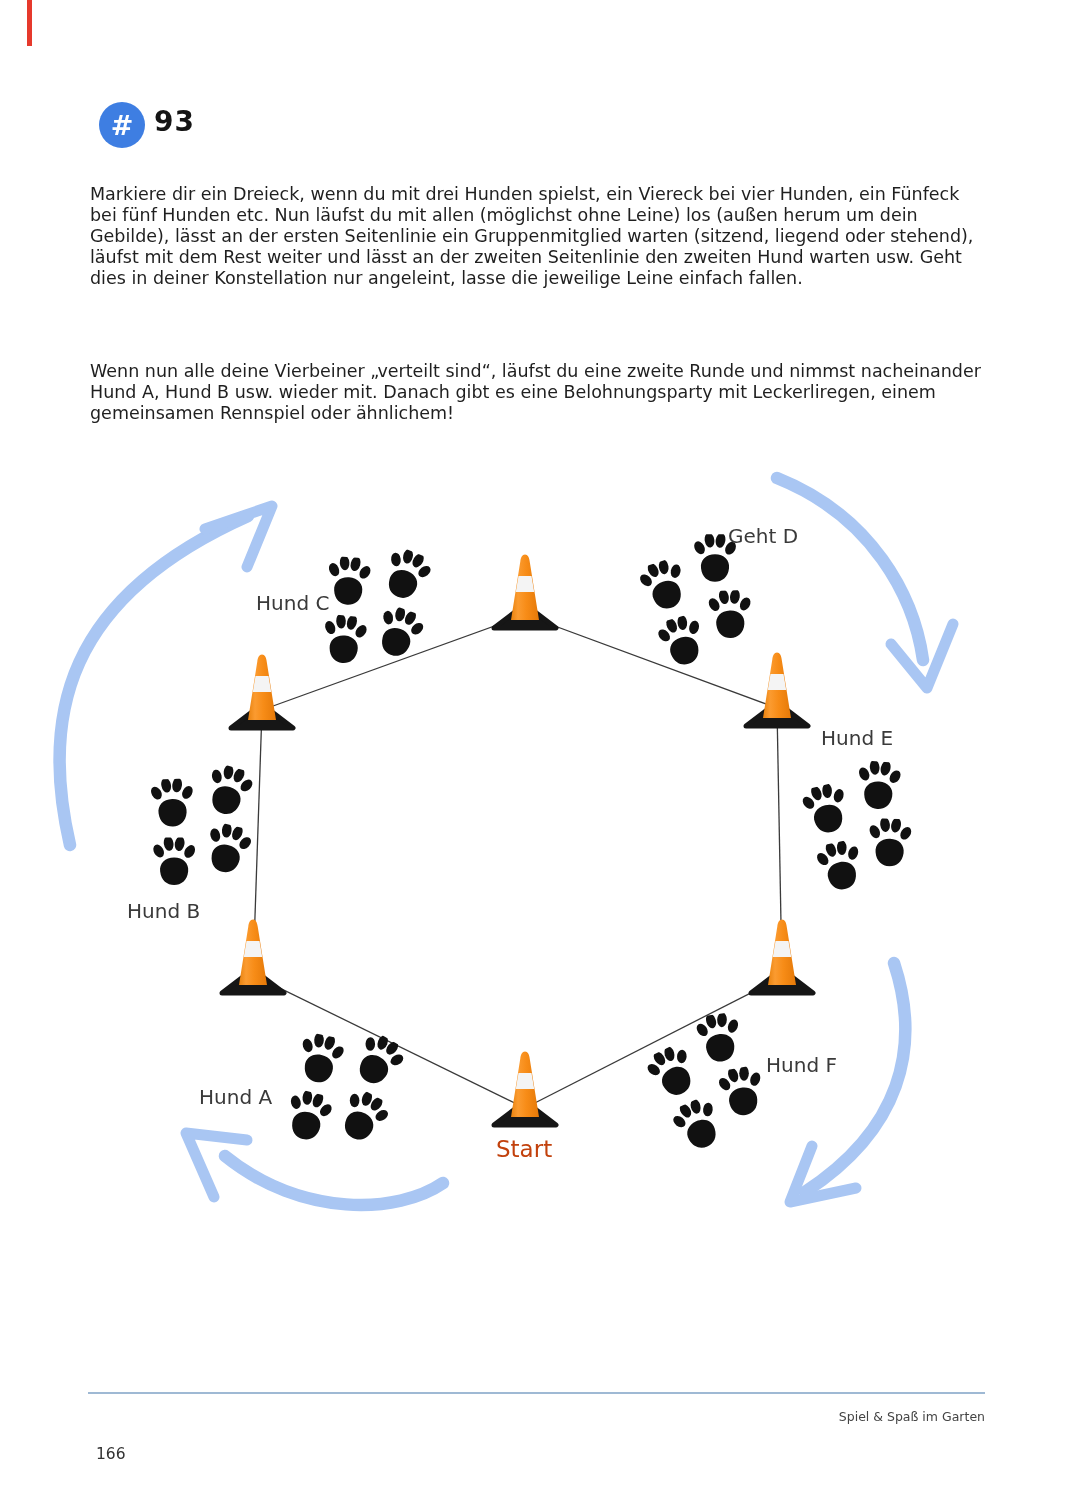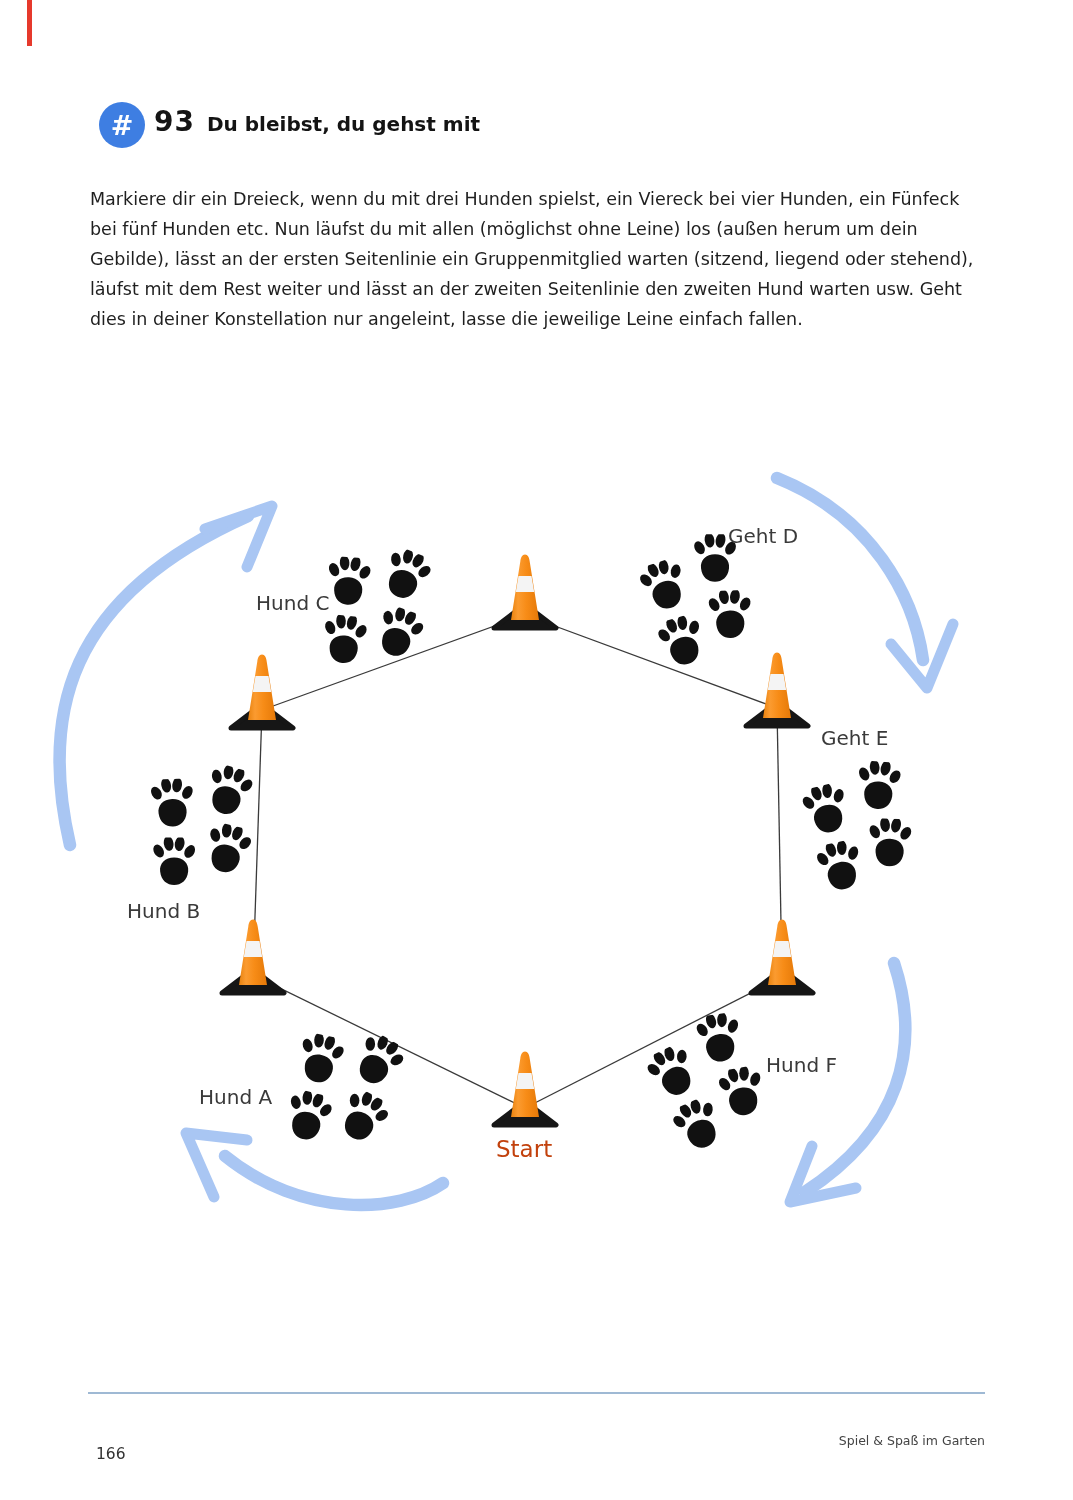--- a/index.html
+++ b/index.html
@@ -19,57 +19,57 @@
     position:absolute; left:154px; top:105px;
     font-size:28px; font-weight:bold; color:#141414; letter-spacing:1px;text-align:center;
   }
   .ex-title {
     position:absolute; left:207px; top:112px; margin:0;
     font-size:20px; font-weight:bold; color:#141414;
   }
 
   .para {
     position:absolute; left:90px; width:893px;
-    font-size:17.5px; line-height:30px; color:#1f1f1f;
+    font-size:17.5px; line-height:21px; color:#1f1f1f;
   }
   .p1 { top:166px; }
   .p2 { top:343px; }
 
   .diagram-svg { position:absolute; left:0; top:430px; }
 
   .dlabel {
     position:absolute; font-size:20px; color:#3a3a3a; white-space:nowrap;
   }
   .label-start { font-size:23px; color:#c2410c; }
 
   .footer-rule {
     position:absolute; left:88px; top:1392px; width:897px; height:2px;
     background:#9fb9d4;
   }
   .page-number {
     position:absolute; left:96px; top:1404px; font-size:15.5px; color:#333;margin-top:41px;
   }
   .footer-section {
-    position:absolute; right:88px; top:1409px; font-size:12.5px; color:#444;margin-top:24px;
+    position:absolute; right:88px; top:1409px; font-size:12.5px; color:#444;
   }
 </style>
 </head>
 <body>
 
 <div class="page">
 
   <div class="red-mark"></div>
 
   <div class="badge">
     <span>#</span>
   </div>
   <div class="ex-num">93</div>
-  <h1 class="ex-title">Du bleibst, du gehst mit</h1>
 
   <p class="para p1">Markiere dir ein Dreieck, wenn du mit drei Hunden spielst, ein Viereck bei vier Hunden, ein Fünfeck bei fünf Hunden etc. Nun läufst du mit allen (möglichst ohne Leine) los (außen herum um dein Gebilde), lässt an der ersten Seitenlinie ein Gruppenmitglied warten (sitzend, liegend oder stehend), läufst mit dem Rest weiter und lässt an der zweiten Seitenlinie den zweiten Hund warten usw. Geht dies in deiner Konstellation nur angeleint, lasse die jeweilige Leine einfach fallen.</p>
+  <p class="para p2">Wenn nun alle deine Vierbeiner „verteilt sind“, läufst du eine zweite Runde und nimmst nacheinander Hund A, Hund B usw. wieder mit. Danach gibt es eine Belohnungsparty mit Leckerliregen, einem gemeinsamen Rennspiel oder ähnlichem!</p>
 
   <svg class="diagram-svg" width="1073" height="840" viewBox="0 430 1073 840" xmlns="http://www.w3.org/2000/svg">
     <defs>
       <linearGradient id="coneGrad" x1="0" y1="0" x2="1" y2="0">
         <stop offset="0" stop-color="#e8820f"></stop>
         <stop offset="0.25" stop-color="#fb9b30"></stop>
         <stop offset="0.55" stop-color="#f78c17"></stop>
         <stop offset="1" stop-color="#e57908"></stop>
       </linearGradient>
       <symbol id="cone" viewBox="0 0 80 80">
@@ -214,21 +214,21 @@
     <g transform="translate(742,916)">
         <use href="#cone" width="80" height="80"></use>
       </g>
     <g transform="translate(485,1048)">
         <use href="#cone" width="80" height="80"></use>
       </g>
   </svg>
 
   <div class="dlabel" style="left:224px; top:591px;margin-left:32px;">Hund C</div>
   <div class="dlabel" style="left:728px; top:524px;">Geht D</div>
-  <div class="dlabel" style="left:821px; top:726px;">Geht E</div>
+  <div class="dlabel" style="left:821px; top:726px;">Hund E</div>
   <div class="dlabel" style="left:127px; top:899px;">Hund B</div>
   <div class="dlabel" style="left:199px; top:1052px;margin-top:33px;">Hund A</div>
   <div class="dlabel" style="left:766px; top:1053px;">Hund F</div>
   <div class="dlabel label-start" style="left:496px; top:1136px;">Start</div>
 
   <div class="footer-rule"></div>
   <div class="page-number">166</div>
   <div class="footer-section">Spiel &amp; Spaß im Garten</div>
 
 </div>

